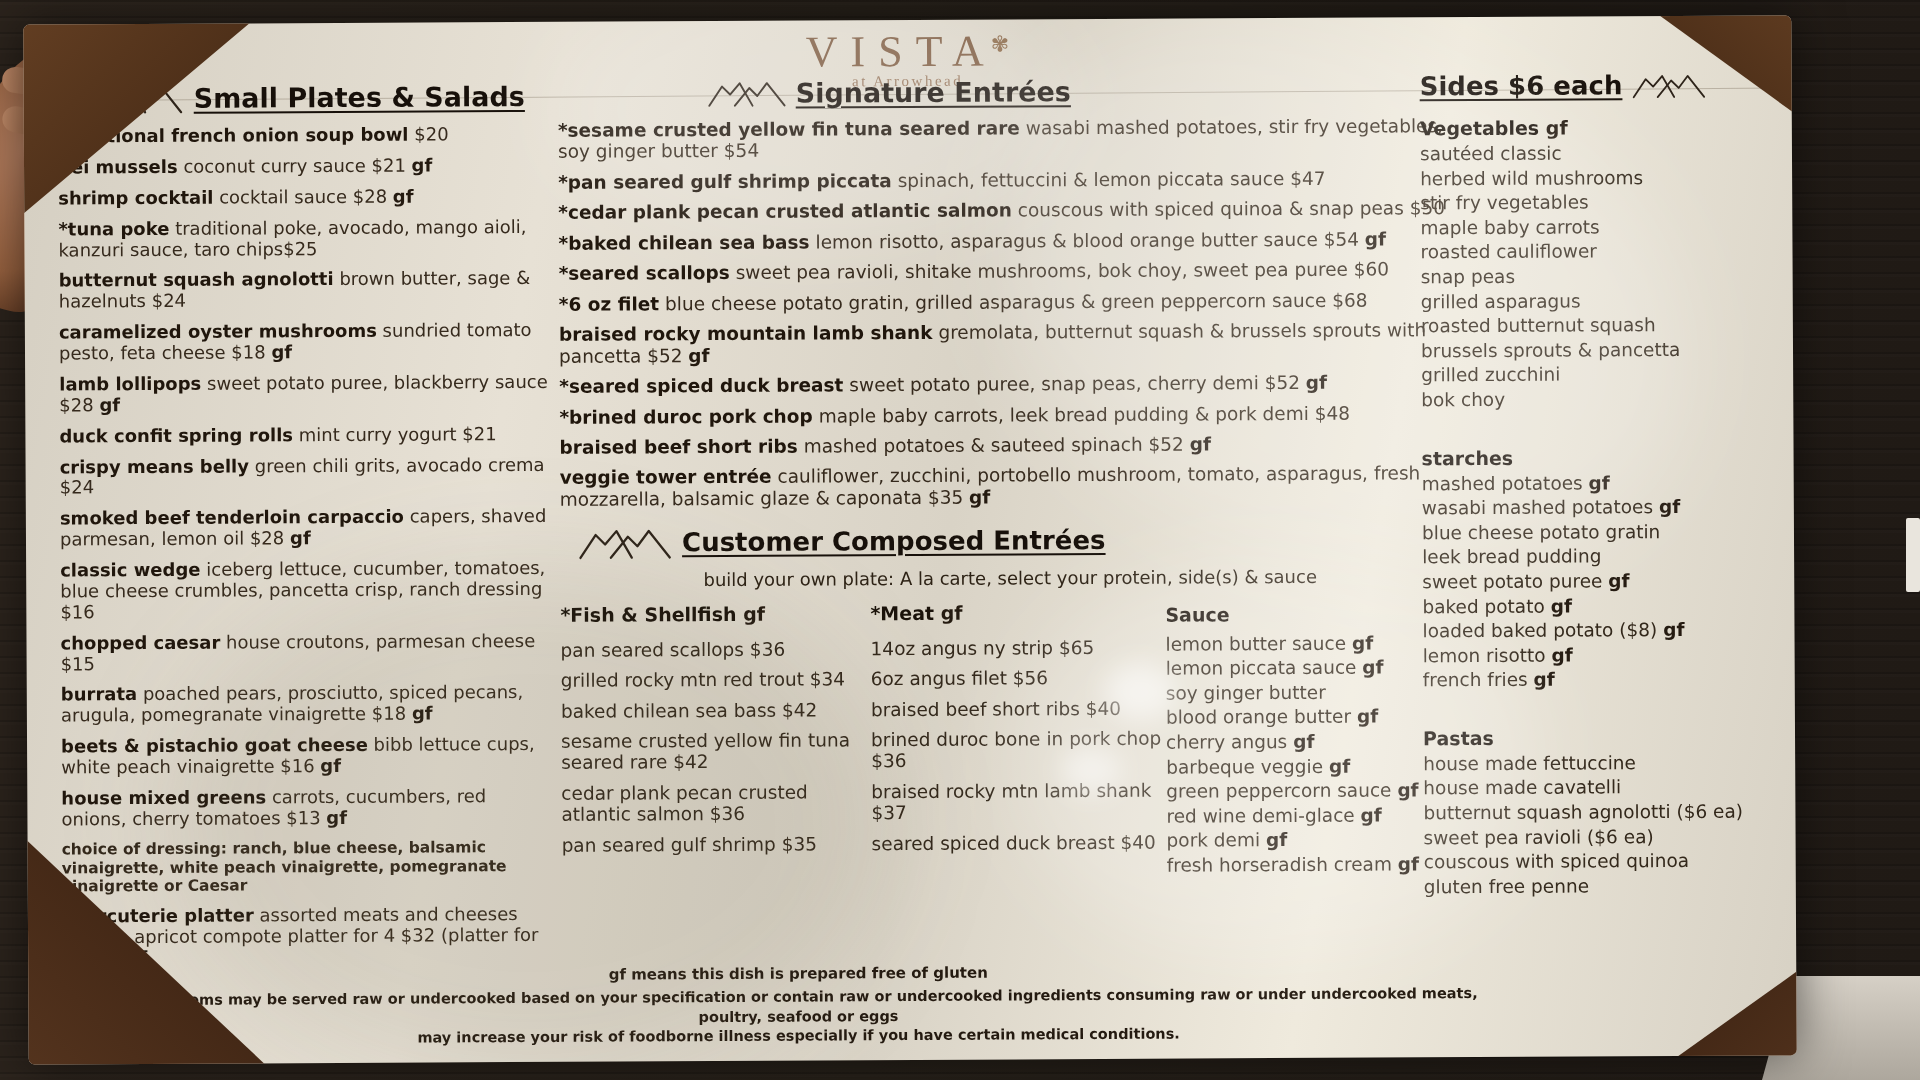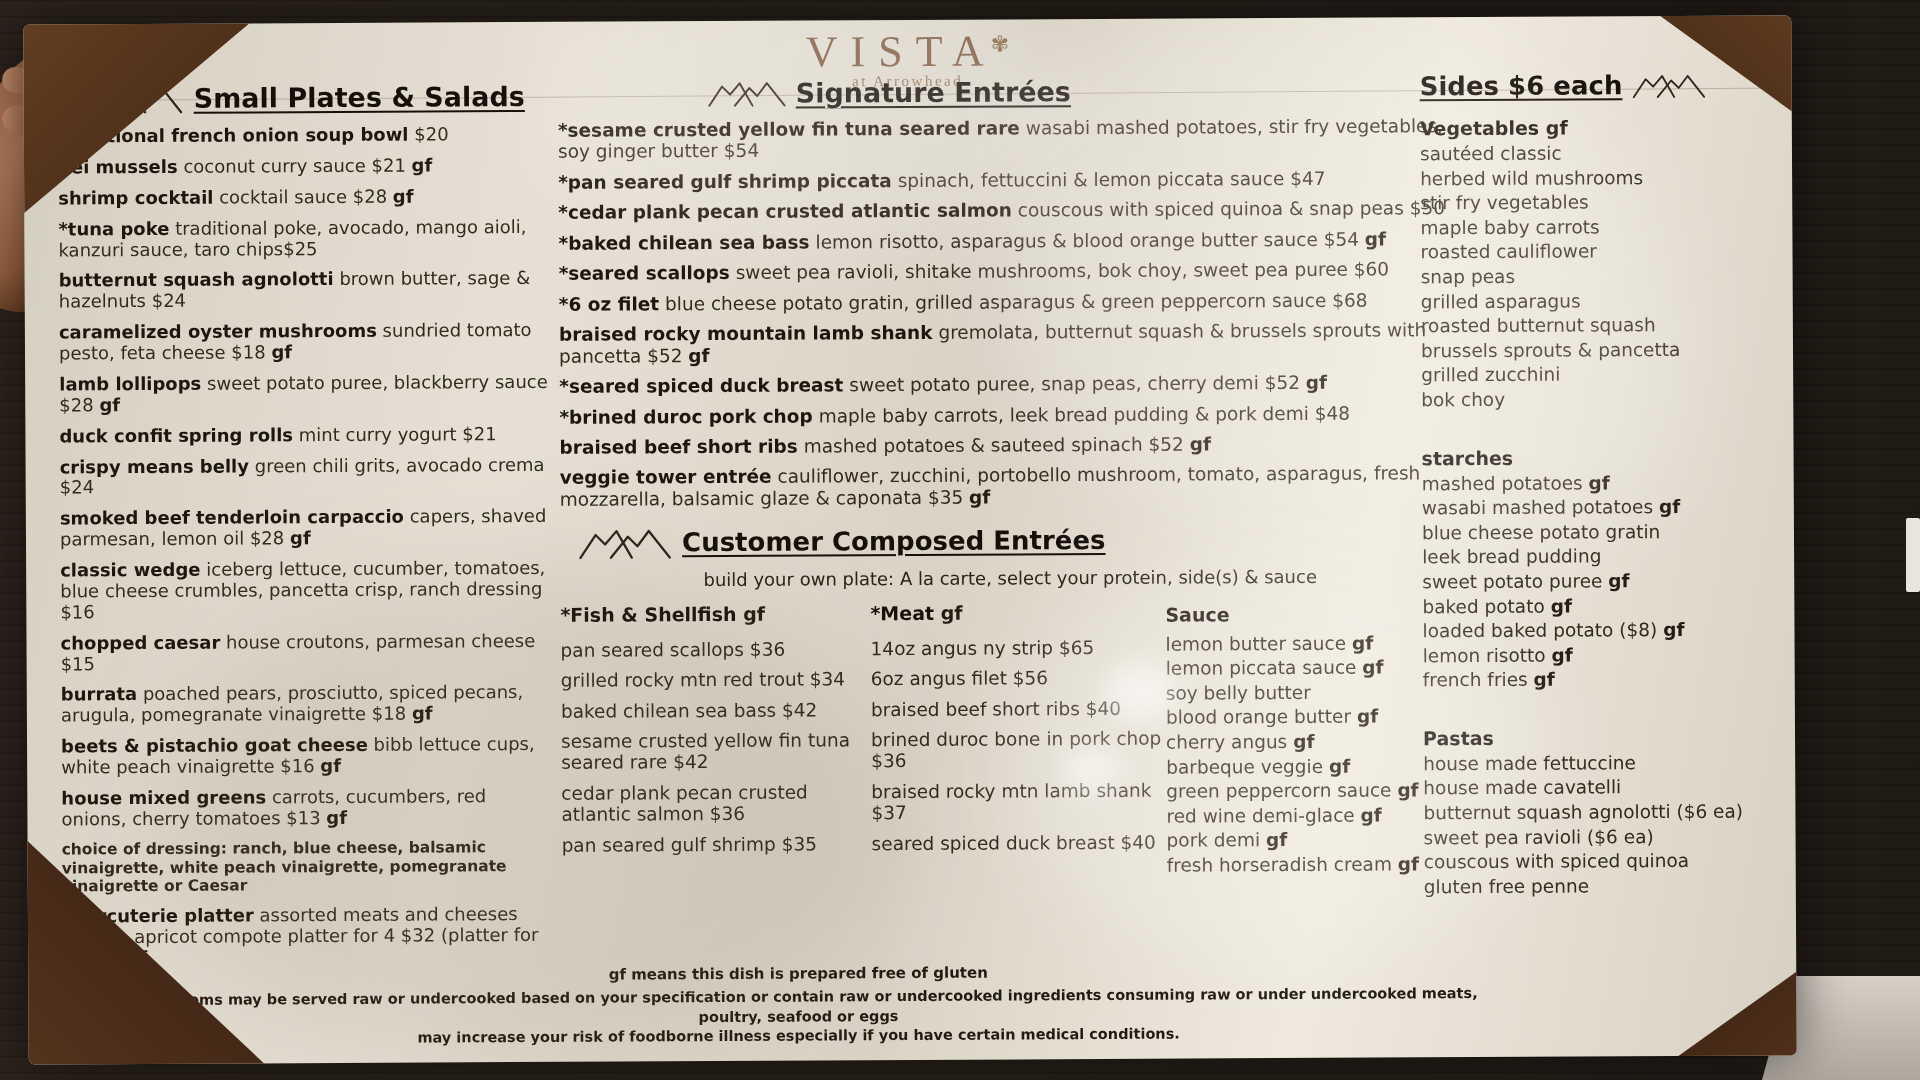--- a/index.html
+++ b/index.html
@@ -208,21 +208,21 @@
                 <div class="ln"><span>seared spiced duck breast $40</span></div>
               </div>
           </div>
           <div class="ccol sauce">
             <div class="ccol-head">
               <span class="u">Sauce</span>
             </div>
             <div class="glist">
                 <div class="ln"><span>lemon butter sauce</span> <span class="gf">gf</span></div>
                 <div class="ln"><span>lemon piccata sauce</span> <span class="gf">gf</span></div>
-                <div class="ln"><span>soy belly butter</span></div>
+                <div class="ln"><span>soy ginger butter</span></div>
                 <div class="ln"><span>blood orange butter</span> <span class="gf">gf</span></div>
                 <div class="ln"><span>cherry angus</span> <span class="gf">gf</span></div>
                 <div class="ln"><span>barbeque veggie</span> <span class="gf">gf</span></div>
                 <div class="ln"><span>green peppercorn sauce</span> <span class="gf">gf</span></div>
                 <div class="ln"><span>red wine demi-glace</span> <span class="gf">gf</span></div>
                 <div class="ln"><span>pork demi</span> <span class="gf">gf</span></div>
                 <div class="ln"><span>fresh horseradish cream</span> <span class="gf">gf</span></div>
               </div>
           </div>
         </div>

